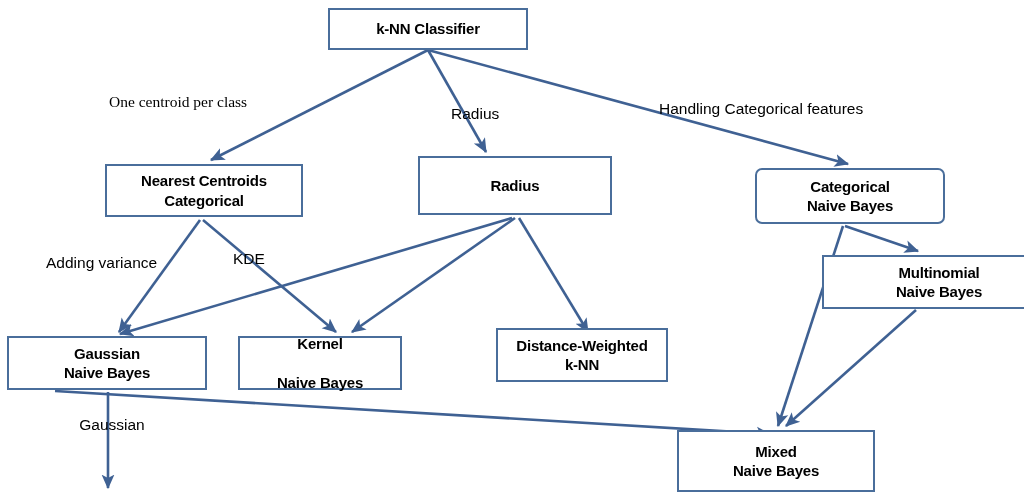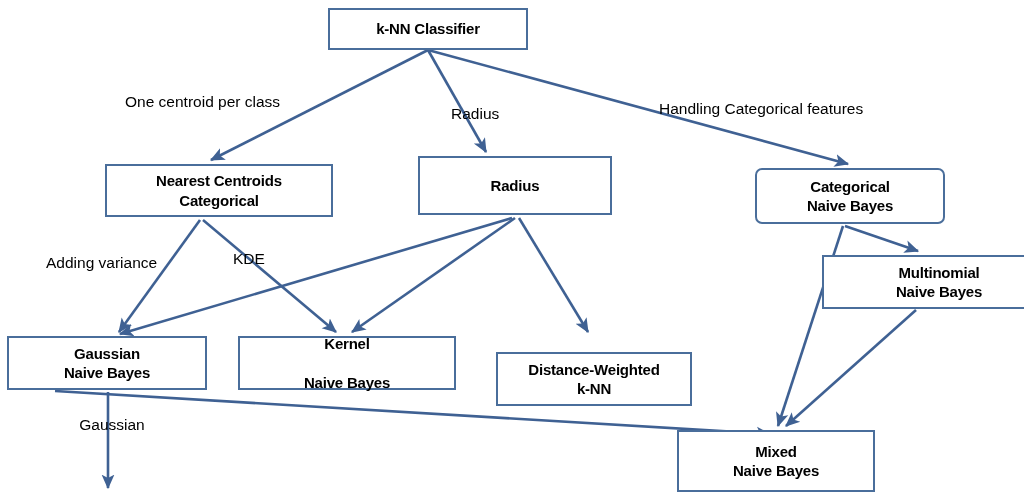--- a/index.html
+++ b/index.html
@@ -84,21 +84,21 @@
       <line x1="55" y1="391" x2="770" y2="434"></line>
 
       <line x1="108" y1="392" x2="108" y2="488"></line>
     </g>
   </svg>
 
   <div class="node" style="left:328px; top:8px; width:200px; height:42px;">
     <span class="ln">k-NN Classifier</span>
   </div>
 
-  <div class="node" style="left:105px; top:164px; width:228px; height:53px;">
+  <div class="node" style="left:105px; top:164px; width:198px; height:53px;">
     <span class="ln">Nearest Centroids</span>
     <span class="ln">Categorical</span>
   </div>
 
   <div class="node" style="left:418px; top:156px; width:194px; height:59px;">
     <span class="ln">Radius</span>
   </div>
 
   <div class="node" style="left:755px; top:168px; width:190px; height:56px;border-radius:7px;">
     <span class="ln">Categorical</span>
@@ -108,36 +108,36 @@
   <div class="node" style="left:822px; top:255px; width:234px; height:54px;">
     <span class="ln">Multinomial</span>
     <span class="ln">Naive Bayes</span>
   </div>
 
   <div class="node" style="left:7px; top:336px; width:200px; height:54px;">
     <span class="ln">Gaussian</span>
     <span class="ln">Naive Bayes</span>
   </div>
 
-  <div class="node" style="left:238px; top:336px; width:218px; height:54px;gap:20px;">
+  <div class="node" style="left:238px; top:336px; width:164px; height:54px;gap:20px;">
     <span class="ln">Kernel</span>
     <span class="ln">Naive Bayes</span>
   </div>
 
-  <div class="node" style="left:496px; top:352px; width:196px; height:54px;text-align:right;">
+  <div class="node" style="left:496px; top:328px; width:172px; height:54px;text-align:right;">
     <span class="ln">Distance-Weighted</span>
     <span class="ln">k-NN</span>
   </div>
 
   <div class="node" style="left:677px; top:430px; width:198px; height:62px;">
     <span class="ln">Mixed</span>
     <span class="ln">Naive Bayes</span>
   </div>
 
-  <div class="edge-label" style="left:125px; top:92px;">One centroid per class</div>
+  <div class="edge-label" style="left:109px; top:92px;font-family:Liberation Serif, serif;">One centroid per class</div>
 
   <div class="edge-label" style="left:451px; top:104px;">Radius</div>
 
   <div class="edge-label" style="left:46px; top:253px;">Adding variance</div>
 
   <div class="edge-label" style="left:659px; top:99px;">Handling Categorical features</div>
 
   <div class="edge-label" style="left:233px; top:249px;">KDE</div>
 
   <div class="edge-label two-line" style="left:57px; top:415px; width:110px;">

